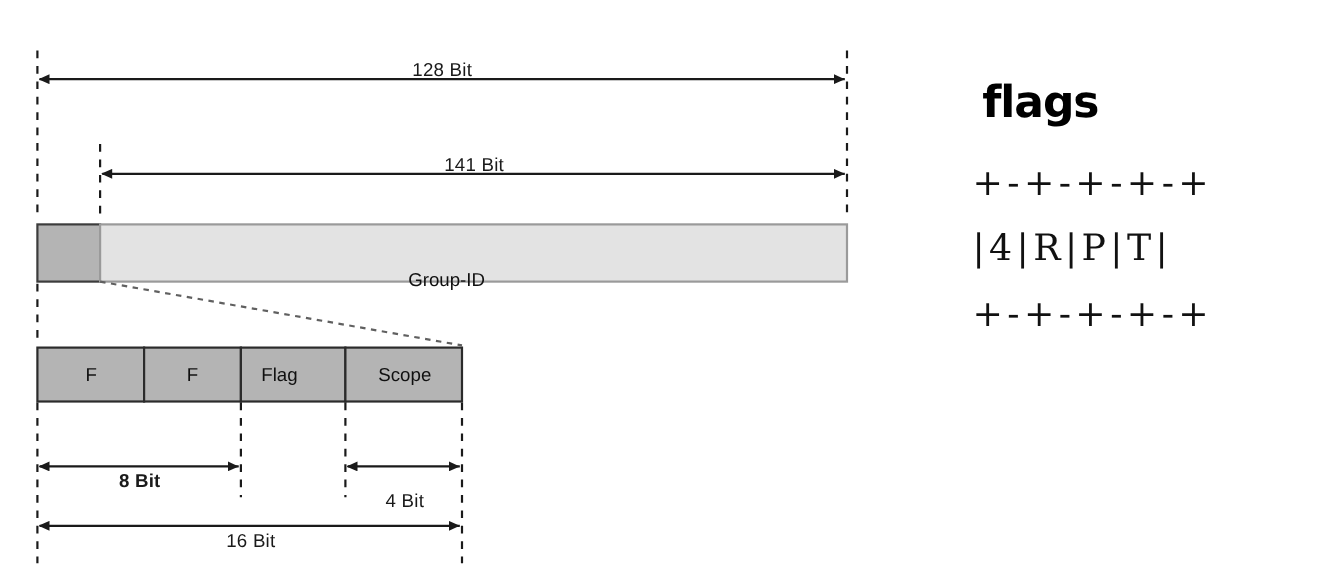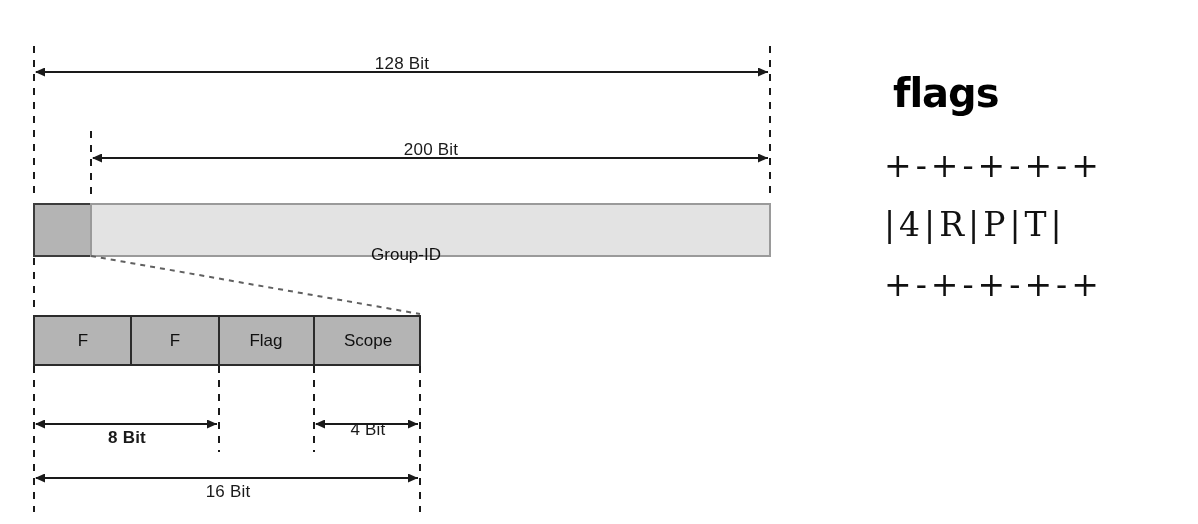--- a/index.html
+++ b/index.html
@@ -119,30 +119,30 @@
     <line x1="420" y1="366" x2="420" y2="512" stroke="#1a1a1a" stroke-width="2" stroke-dasharray="7,7"></line>
 
     <line x1="36" y1="424" x2="217" y2="424" stroke="#1a1a1a" stroke-width="2" marker-start="url(#arrL)" marker-end="url(#arrR)"></line>
 
     <line x1="316" y1="424" x2="418" y2="424" stroke="#1a1a1a" stroke-width="2" marker-start="url(#arrL)" marker-end="url(#arrR)"></line>
 
     <line x1="36" y1="478" x2="418" y2="478" stroke="#1a1a1a" stroke-width="2" marker-start="url(#arrL)" marker-end="url(#arrR)"></line>
   </svg>
 
   <div class="lbl center" style="left:402px; top:54px;">128 Bit</div>
-  <div class="lbl center" style="left:431px; top:140px;">200 Bit</div>
+  <div class="lbl center" style="left:431px; top:140px;">141 Bit</div>
   <div class="lbl center" style="left:127px; top:428px;font-weight:bold;">8 Bit</div>
-  <div class="lbl center" style="left:368px; top:420px;">4 Bit</div>
+  <div class="lbl center" style="left:368px; top:446px;">4 Bit</div>
   <div class="lbl center" style="left:228px; top:482px;">16 Bit</div>
 
   <div class="bar-label" style="left:406px; top:231px;margin-top:24px;">Group-ID</div>
 
   <div class="cell-label" style="left:83px; top:341px;">F</div>
   <div class="cell-label" style="left:175px; top:341px;">F</div>
-  <div class="cell-label" style="left:266px; top:341px;text-align:right;">Flag</div>
+  <div class="cell-label" style="left:254px; top:341px;text-align:right;">Flag</div>
   <div class="cell-label" style="left:368px; top:341px;text-align:center;">Scope</div>
 
   <div class="flags-title" style="left:893px; top:70px;">flags</div>
   <div class="ascii-row" style="left:884px; top:146px;">+-+-+-+-+</div>
   <div class="ascii-row mono" style="left:884px; top:205px;">|4|R|P|T|</div>
   <div class="ascii-row" style="left:884px; top:265px;">+-+-+-+-+</div>
 
 </div>
 
 </body></html>

